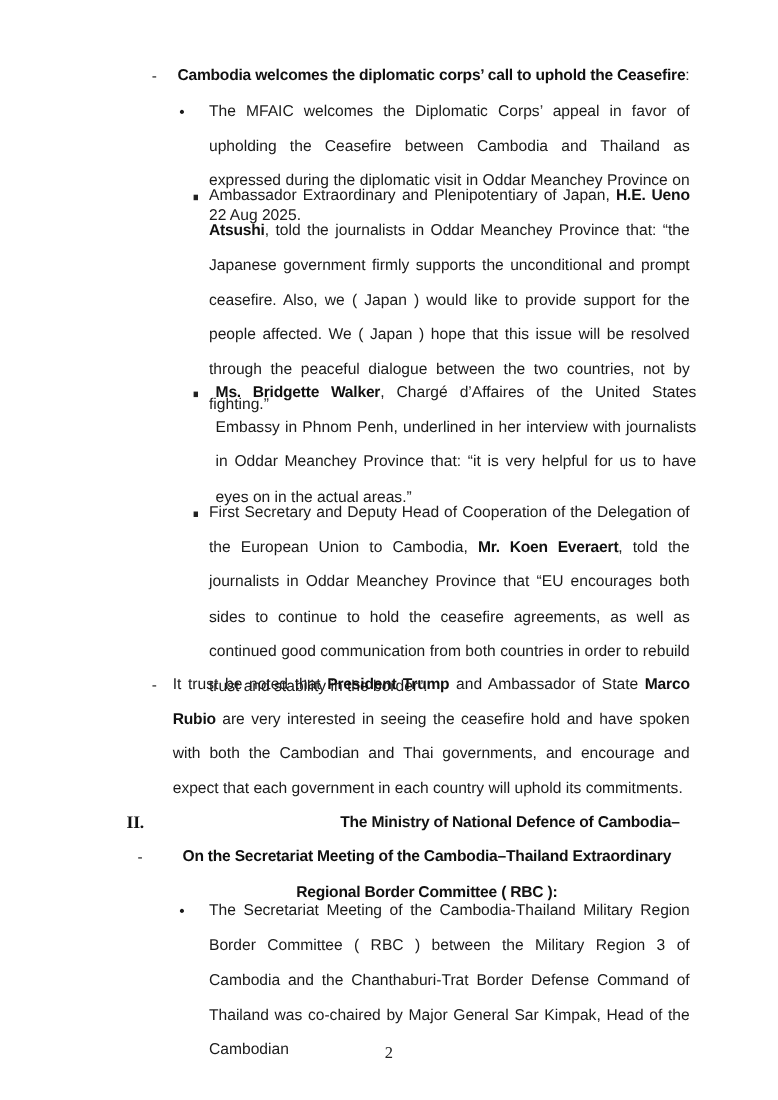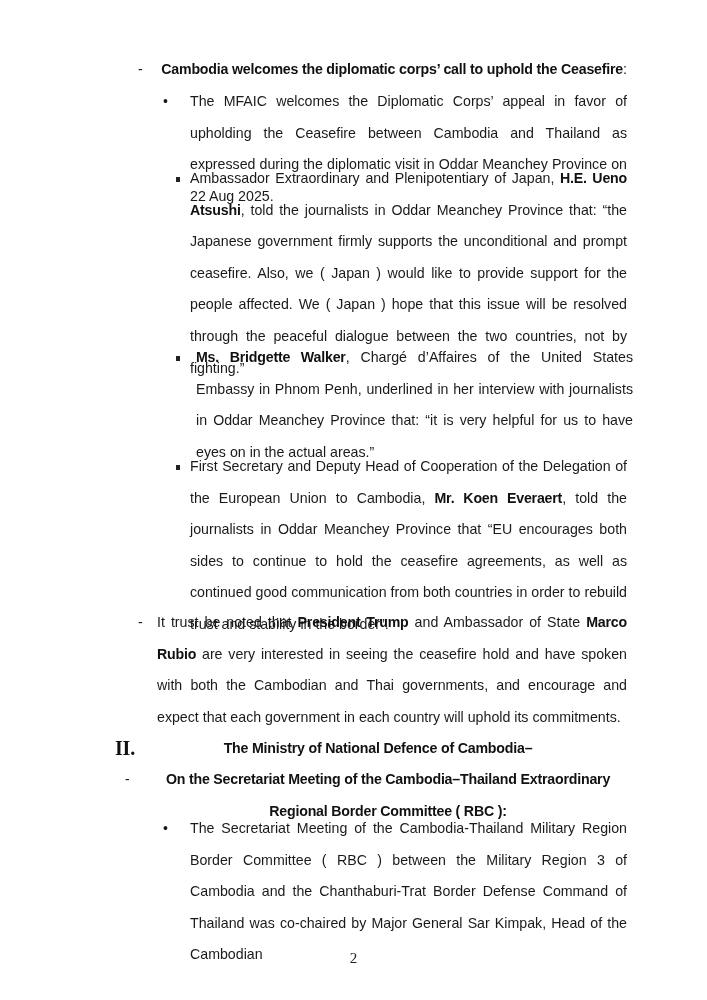--- a/index.html
+++ b/index.html
@@ -37,22 +37,22 @@
   <span class="marker" style="left:176px; top:451px;"><span class="sq"></span></span>
   <div class="line-block" style="left:190px; top:451px; width:437px;">
     <span>First Secretary and Deputy Head of Cooperation of the Delegation of the European Union to Cambodia, </span><span class="b">Mr. Koen Everaert</span><span>, told the journalists in Oddar Meanchey Province that “EU encourages both sides to continue to hold the ceasefire agreements, as well as continued good communication from both countries in order to rebuild trust and stability in the border”.</span>
   </div>
 
   <span class="marker" style="left:138px; top:607px;">-</span>
   <div class="line-block" style="left:157px; top:607px; width:470px;">
     <span>It trust be noted that </span><span class="b">President Trump</span><span> and Ambassador of State </span><span class="b">Marco Rubio</span><span> are very interested in seeing the ceasefire hold and have spoken with both the Cambodian and Thai governments, and encourage and expect that each government in each country will uphold its commitments.</span>
   </div>
 
-  <span class="marker b" style="left:115px; top:733px; font-family:'Liberation Serif', serif; font-size:20px;">II.</span>
-  <div class="line-block b" style="left:138px; top:733px; width:480px; text-align:center;">The Ministry of National Defence of Cambodia–</div>
+  <span class="marker b" style="left:115px; top:733px; font-family:'Liberation Serif', serif; font-size:16px;">II.</span>
+  <div class="line-block b" style="left:138px; top:733px; width:480px; text-align:right;">The Ministry of National Defence of Cambodia–</div>
 
   <span class="marker" style="left:125px; top:764px;">-</span>
   <div class="line-block b" style="left:146px; top:764px; width:484px; text-align:center;">On the Secretariat Meeting of the Cambodia–Thailand Extraordinary Regional Border Committee ( RBC ):</div>
 
   <span class="marker" style="left:163px; top:813px;">•</span>
   <div class="line-block" style="left:190px; top:813px; width:437px; text-align-last: justify;">The Secretariat Meeting of the Cambodia-Thailand Military Region Border Committee ( RBC ) between the Military Region 3 of Cambodia and the Chanthaburi-Trat Border Defense Command of Thailand was co-chaired by Major General Sar Kimpak, Head of the Cambodian</div>
 
   <div class="page-num">2</div>
 </div>
 

